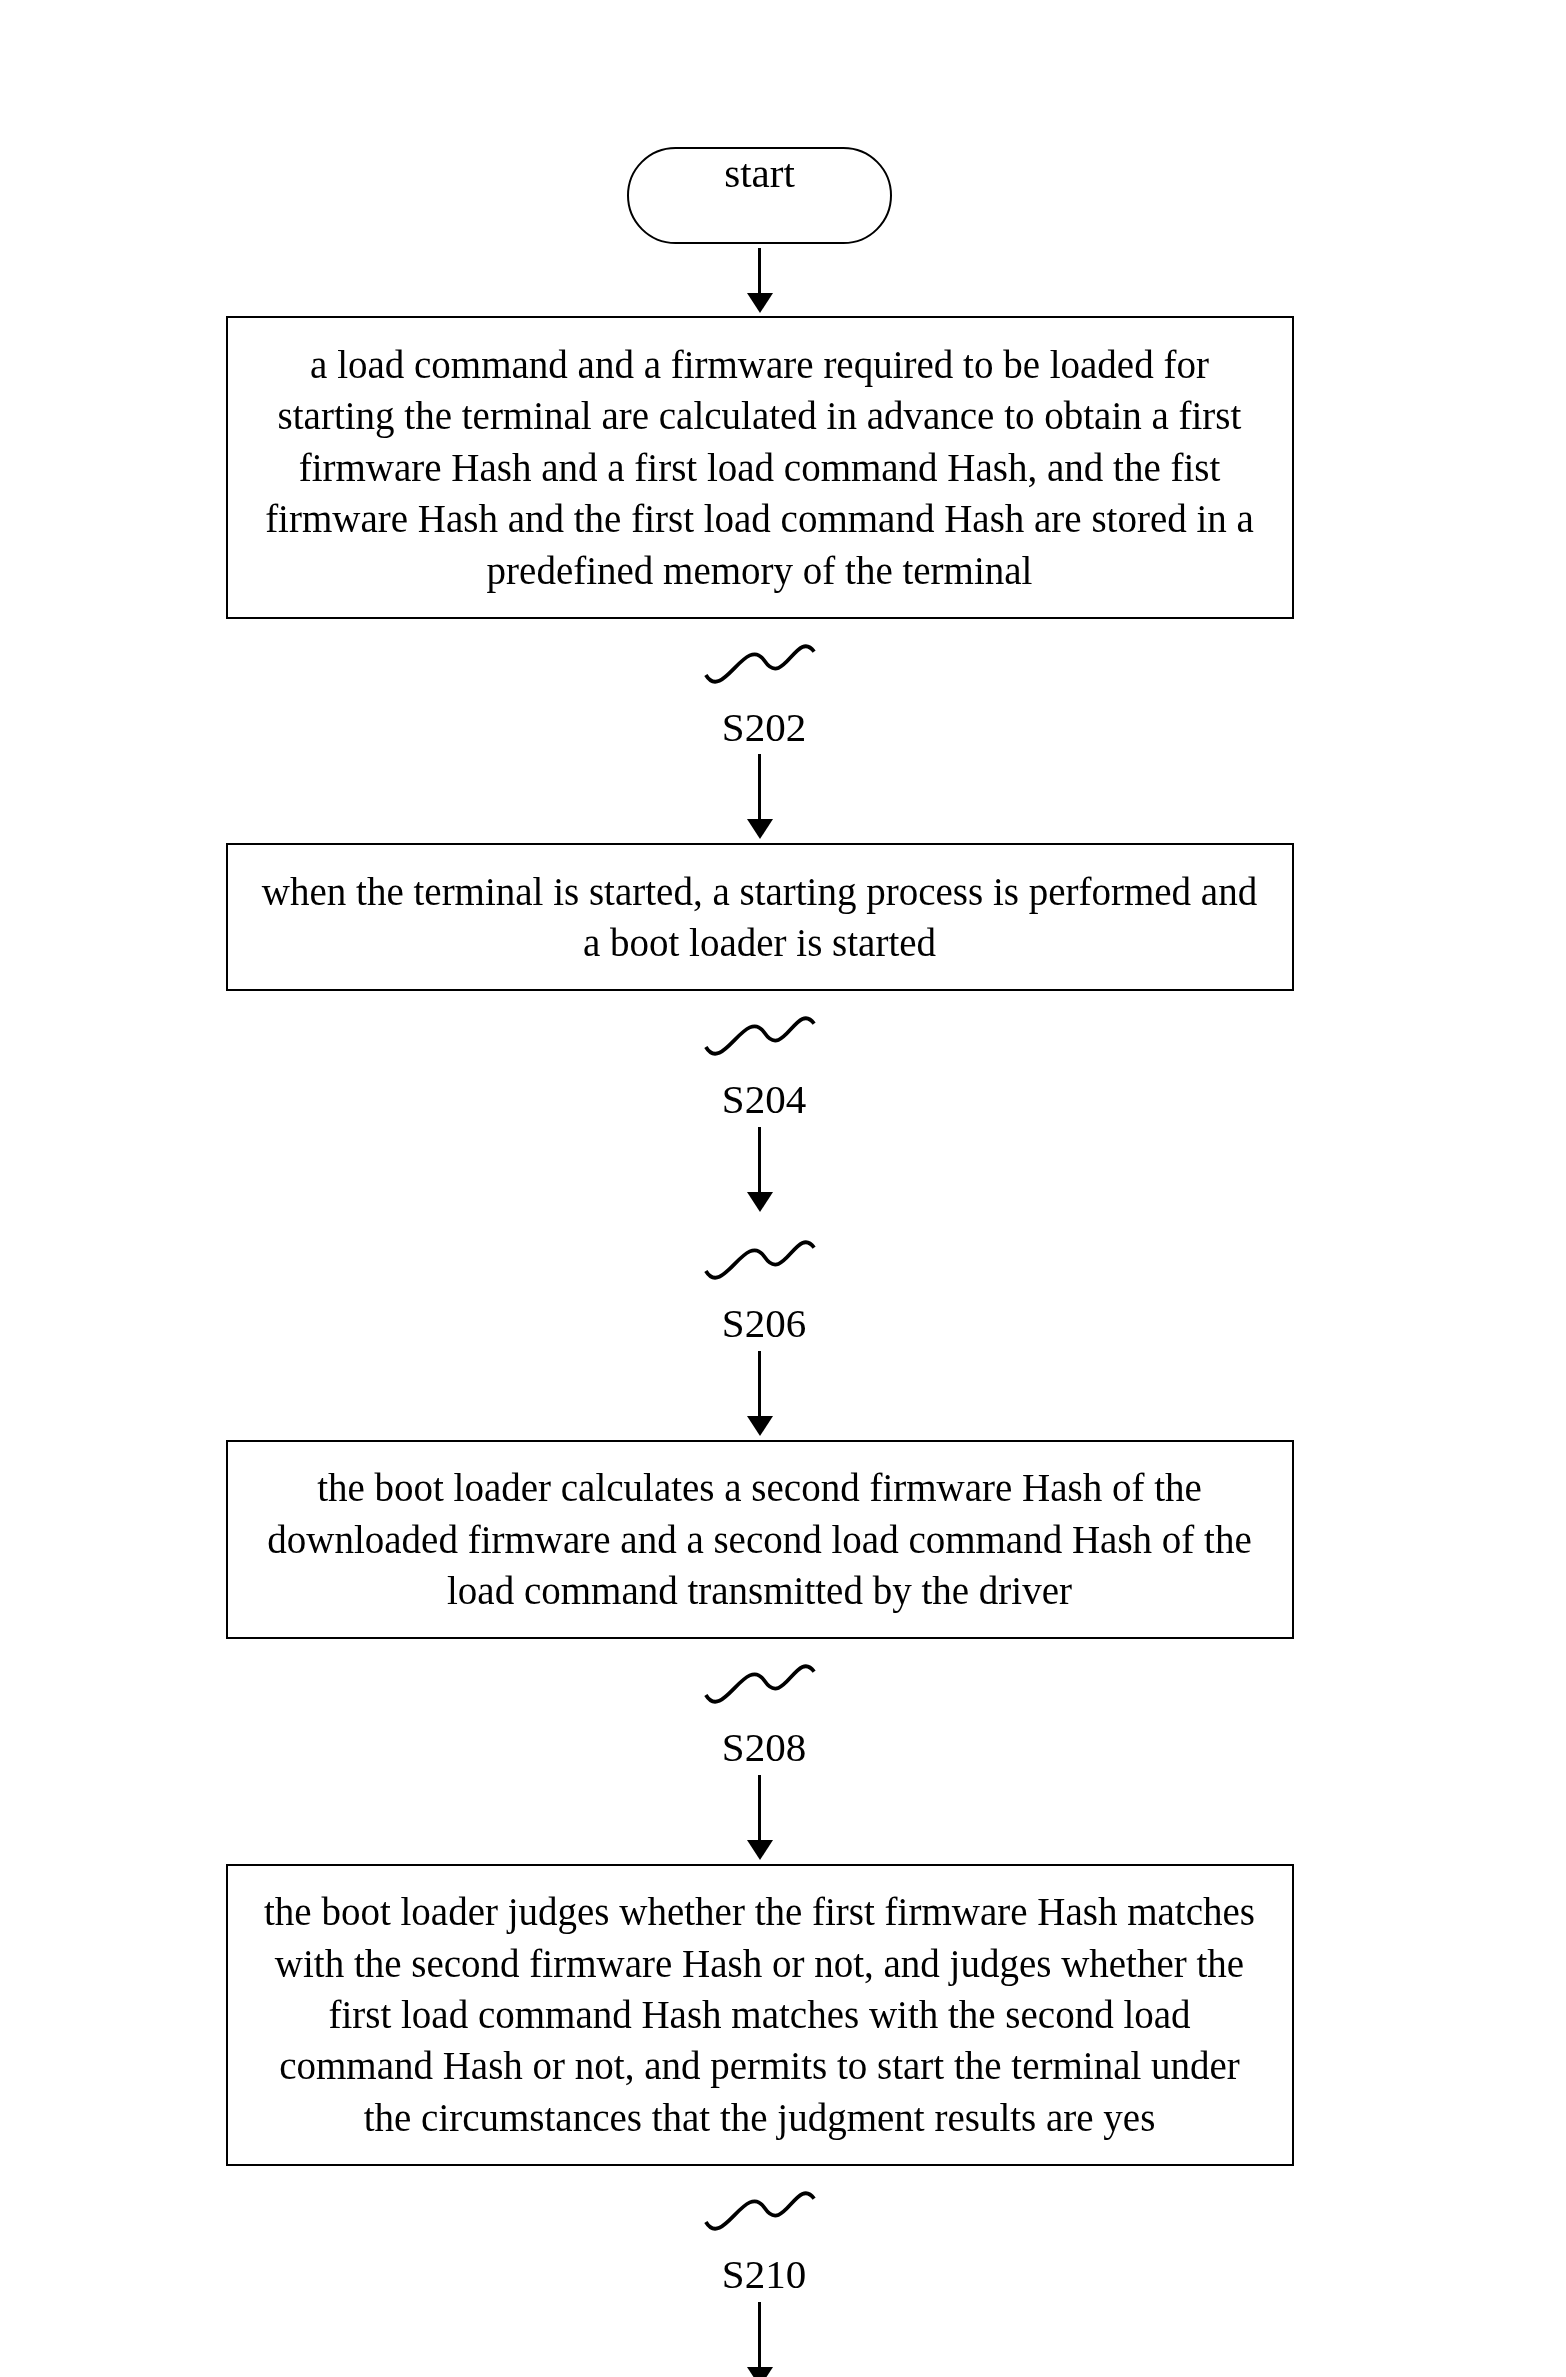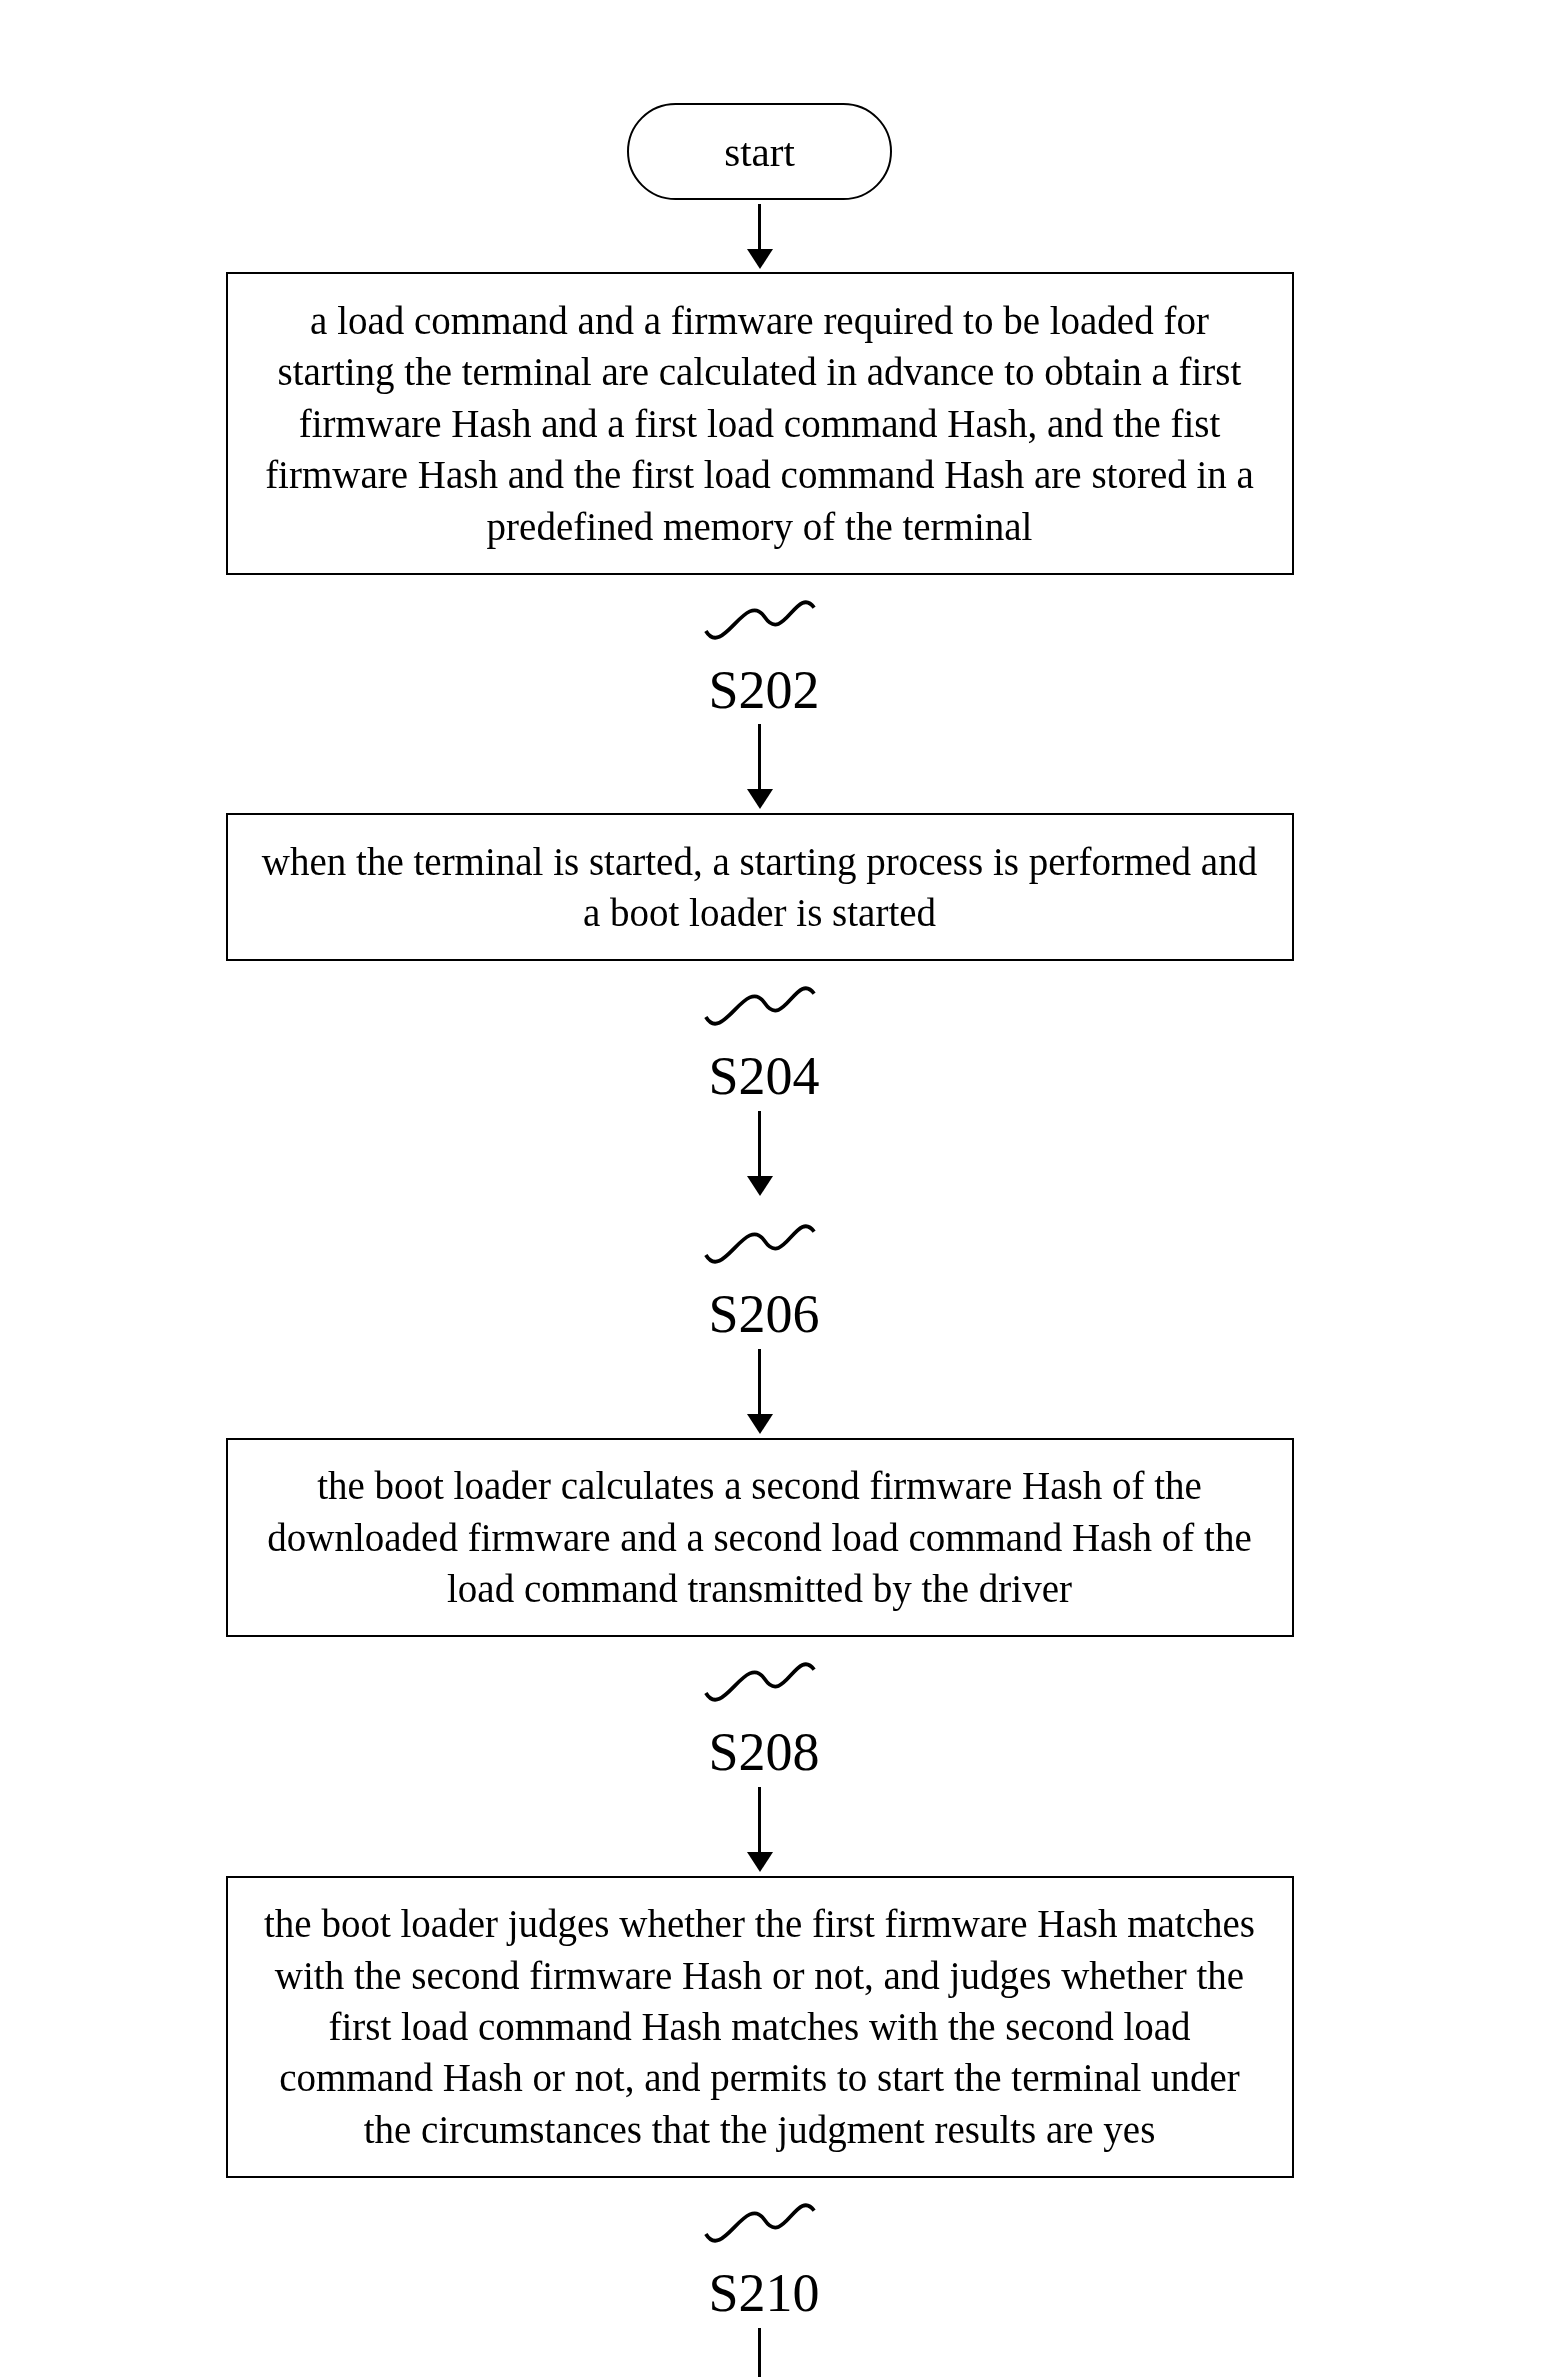--- a/index.html
+++ b/index.html
@@ -19,24 +19,25 @@
     display: flex;
     flex-direction: column;
     align-items: center;
   }
   .terminator {
     width: 261px;
     height: 93px;
     border: 2.8px solid #000;
     border-radius: 56px;
     display: flex;
-    align-items: center;
+    align-items: flex-start;
     justify-content: center;
     font-size: 41px;
     background: #fff;
+    margin-top: 44px;
   }
   .arrow-col {
     display: flex;
     flex-direction: column;
     align-items: center;
     margin: 3.7px 0;
   }
   .arrow-shaft {
     width: 3.7px;
     background: #000;
@@ -63,21 +64,21 @@
     align-items: center;
     width: 100%;
     position: relative;
   }
   .side-spacer {
     flex: 0 0 auto;
   }
   .label-cell {
     display: flex;
     align-items: center;
-    font-size: 54px;
+    font-size: 41px;
     margin-left: 9px;
   }
   .connector-svg {
     flex: 0 0 auto;
   }
   .caption {
     width: 100%;
     text-align: center;
     font-size: 58px;
     font-weight: bold;

